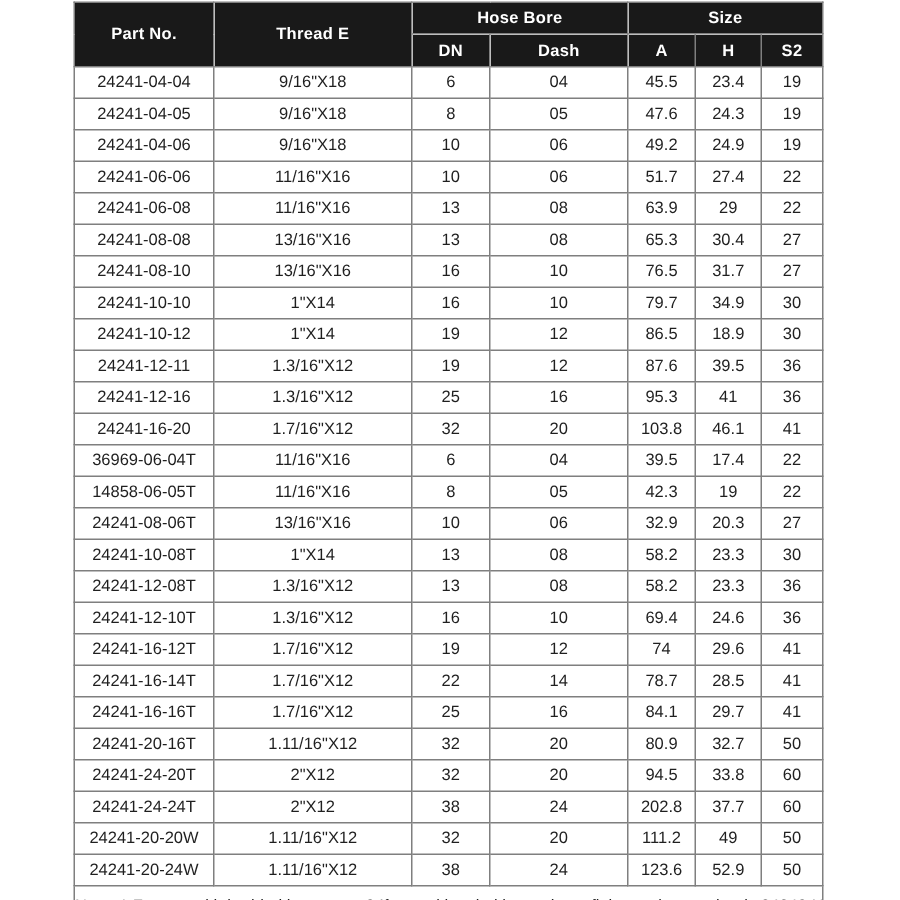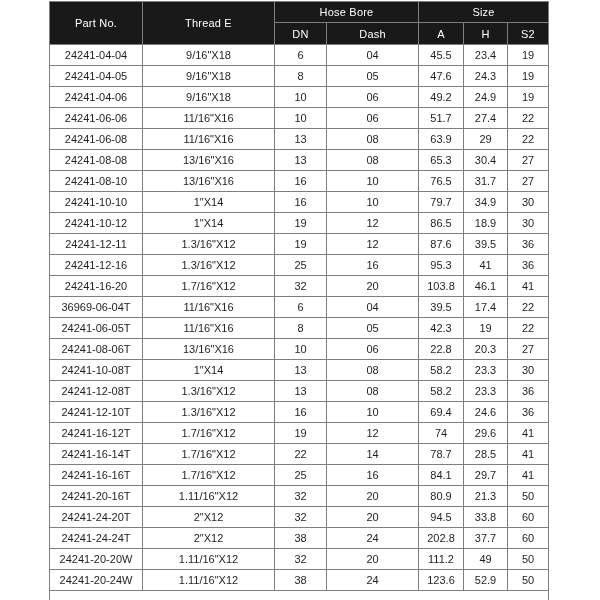--- a/index.html
+++ b/index.html
@@ -27,21 +27,21 @@
     text-align:center;
     vertical-align:middle;
     padding:0;
     overflow:hidden;
     white-space:nowrap;
   }
   thead th{
     background:var(--header-bg);
     color:var(--header-text);
     font-size:11px;
-    font-weight:normal;
+    font-weight:bold;
     letter-spacing:0.2px;
   }
   thead tr.hrow1{height:21px;}
   thead tr.hrow2{height:22px;}
   tbody td{
     font-size:11px;
     color:var(--text);
     height:20px;
     background:#ffffff;
   }
@@ -197,34 +197,34 @@
         <tr>
           <td>36969-06-04T</td>
           <td>11/16"X16</td>
           <td>6</td>
           <td>04</td>
           <td>39.5</td>
           <td>17.4</td>
           <td>22</td>
         </tr>
         <tr>
-          <td>24241-06-05T</td>
+          <td>14858-06-05T</td>
           <td>11/16"X16</td>
           <td>8</td>
           <td>05</td>
           <td>42.3</td>
           <td>19</td>
           <td>22</td>
         </tr>
         <tr>
           <td>24241-08-06T</td>
           <td>13/16"X16</td>
           <td>10</td>
           <td>06</td>
-          <td>22.8</td>
+          <td>32.9</td>
           <td>20.3</td>
           <td>27</td>
         </tr>
         <tr>
           <td>24241-10-08T</td>
           <td>1"X14</td>
           <td>13</td>
           <td>08</td>
           <td>58.2</td>
           <td>23.3</td>
@@ -274,21 +274,21 @@
           <td>84.1</td>
           <td>29.7</td>
           <td>41</td>
         </tr>
         <tr>
           <td>24241-20-16T</td>
           <td>1.11/16"X12</td>
           <td>32</td>
           <td>20</td>
           <td>80.9</td>
-          <td>21.3</td>
+          <td>32.7</td>
           <td>50</td>
         </tr>
         <tr>
           <td>24241-24-20T</td>
           <td>2"X12</td>
           <td>32</td>
           <td>20</td>
           <td>94.5</td>
           <td>33.8</td>
           <td>60</td>

